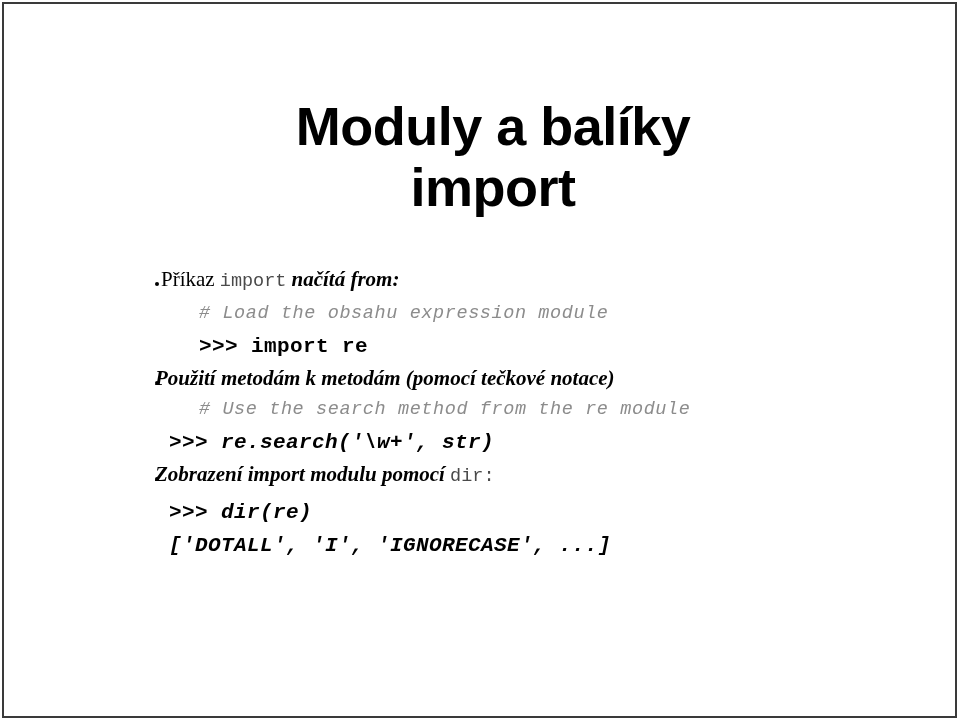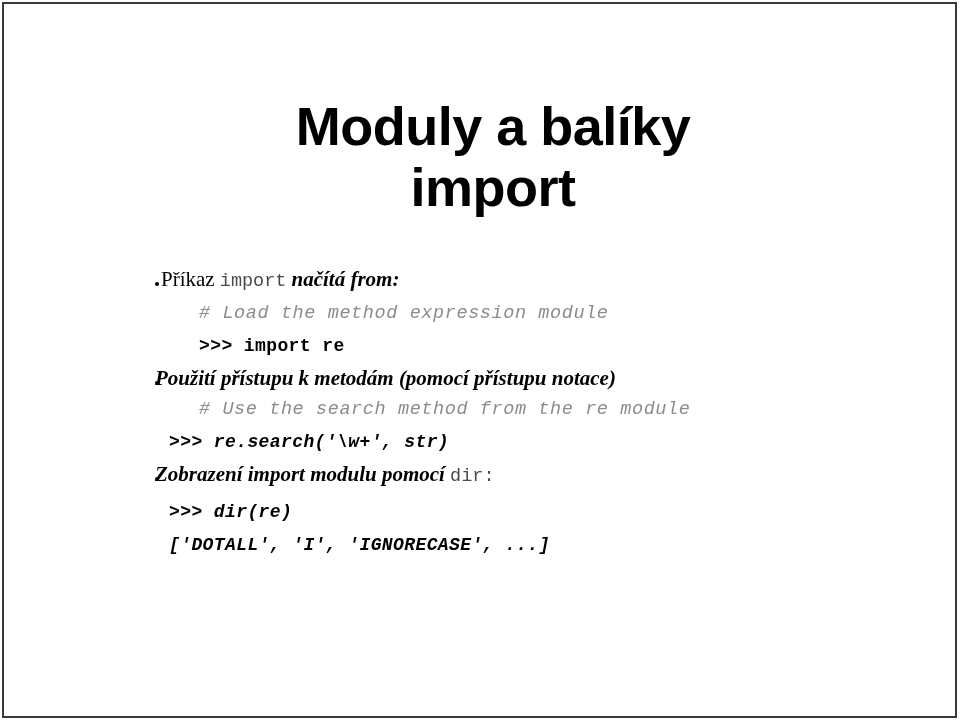--- a/index.html
+++ b/index.html
@@ -111,21 +111,21 @@
   }
   .code-comment {
     font-size: 18.5px;
     line-height: 33px;
     font-style: italic;
     font-weight: normal;
     color: #8c8c8c;
     letter-spacing: 0.6px;
   }
   .code-prompt {
-    font-size: 18px;
+    font-size: 21px;
     line-height: 33px;
     font-weight: bold;
     color: #000000;
     letter-spacing: 0.4px;
   }
   .code-prompt.italic {
     font-style: italic;
     margin-left: 14px;
   }
   .code-prompt.upright {
@@ -142,24 +142,24 @@
 
   <div id="title-block">
     <span class="tline">Moduly a balíky</span>
     <span class="tline">import</span>
   </div>
 
   <div id="body-block">
 
     <div class="bullet-row"><span class="bullet-dot"></span><span class="b-lead">Příkaz</span> <span class="b-mono">import</span> <span class="b-ital">načítá from:</span></div>
 
-    <div class="code-row code-comment"># Load the method expression module</div>
+    <div class="code-row code-comment"># Load the obsahu expression module</div>
     <div class="code-row code-prompt upright">&gt;&gt;&gt; import re</div>
 
-    <div class="bullet-row"><span class="bullet-dot"></span><span class="b-ital">Použití přístupu k metodám (pomocí přístupu notace)</span></div>
+    <div class="bullet-row"><span class="bullet-dot"></span><span class="b-ital">Použití metodám k metodám (pomocí tečkové notace)</span></div>
 
     <div class="code-row code-comment"># Use the search method from the re module</div>
     <div class="code-row code-prompt italic">&gt;&gt;&gt; re.search('\w+', str)</div>
 
     <div class="bullet-row"><span class="bullet-dot"></span><span class="b-ital">Zobrazení import modulu pomocí</span> <span class="b-mono">dir:</span></div>
 
     <span class="spacer-sm"></span>
 
     <div class="code-row code-prompt italic">&gt;&gt;&gt; dir(re)</div>
     <div class="code-row code-prompt italic">['DOTALL', 'I', 'IGNORECASE', ...]</div>

